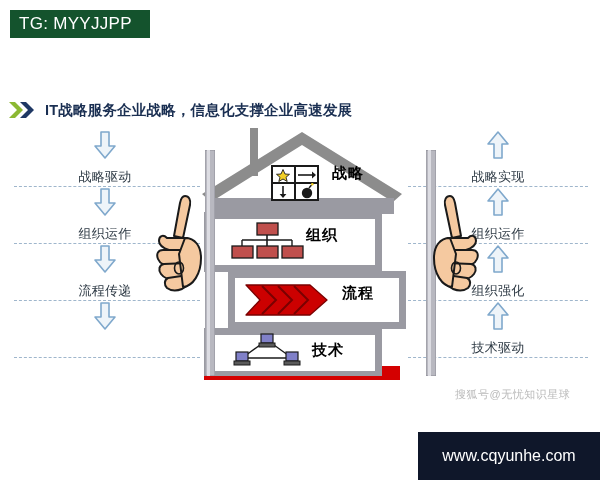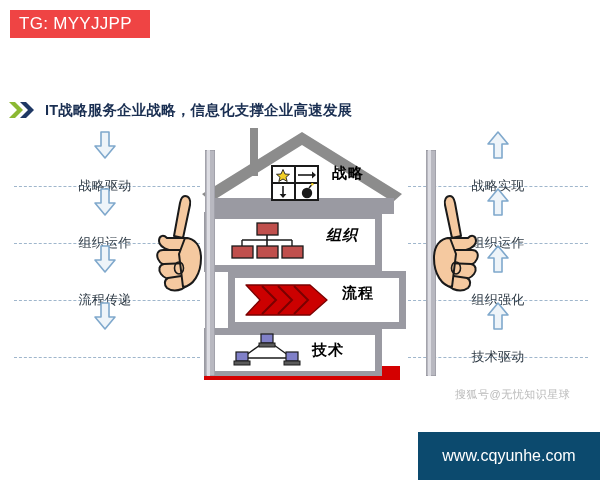--- a/index.html
+++ b/index.html
@@ -15,21 +15,21 @@
     position: relative;
   }
 
   
   #tg-banner {
     position: absolute;
     left: 10px;
     top: 10px;
     width: 140px;
     height: 28px;
-    background: #ef4444;
+    background: #14532d;
     color: #ffffff;
     font-size: 17px;
     letter-spacing: 0.3px;
     display: flex;
     align-items: center;
     padding-left: 9px;
     box-sizing: border-box;
   }
 
   
@@ -88,21 +88,21 @@
     text-align: center;
   }
   .side-arrow {
     display: block;
     margin: 0 auto;
   }
   .side-label {
     display: block;
     font-size: 13px;
     color: #2e3a45;
-    margin-top: 17px;
+    margin-top: 8px;
     letter-spacing: 0.3px;
     white-space: nowrap;
   }
 
   
   #house {
     position: absolute;
     left: 190px;
     top: 0;
     width: 230px;
@@ -112,21 +112,21 @@
 
   .floor-name {
     position: absolute;
     font-size: 15px;
     font-weight: bold;
     color: #000000;
     letter-spacing: 1px;
     white-space: nowrap;
   }
   #floor-name-0 { left: 142px; top: 36px; }
-  #floor-name-1 { left: 136px; top: 98px; font-style: italic; }
+  #floor-name-1 { left: 116px; top: 98px; }
   #floor-name-2 { left: 152px; top: 156px; }
   #floor-name-3 { left: 122px; top: 213px; }
 
   
   .hand {
     position: absolute;
     top: 66px;
   }
   #hand-left  { left: 155px; }
   #hand-right { left: 428px; }
@@ -140,21 +140,21 @@
     color: #b9b9b9;
     letter-spacing: 0.5px;
     white-space: nowrap;
   }
   #wm-site {
     position: absolute;
     left: 418px;
     top: 432px;
     width: 182px;
     height: 48px;
-    background: #0c4a6e;
+    background: #0f172a;
     color: #ffffff;
     font-size: 16px;
     display: flex;
     align-items: center;
     justify-content: center;
     box-sizing: border-box;
   }
 </style>
 </head>
 <body>

